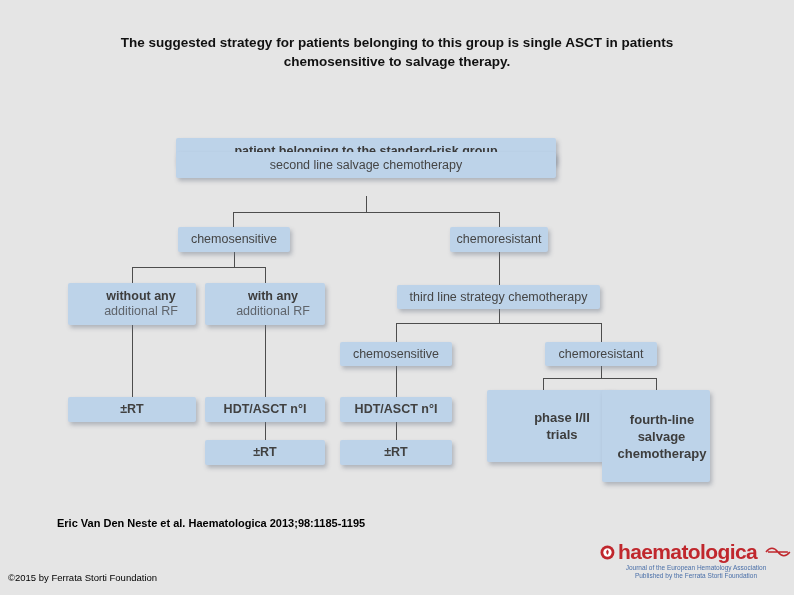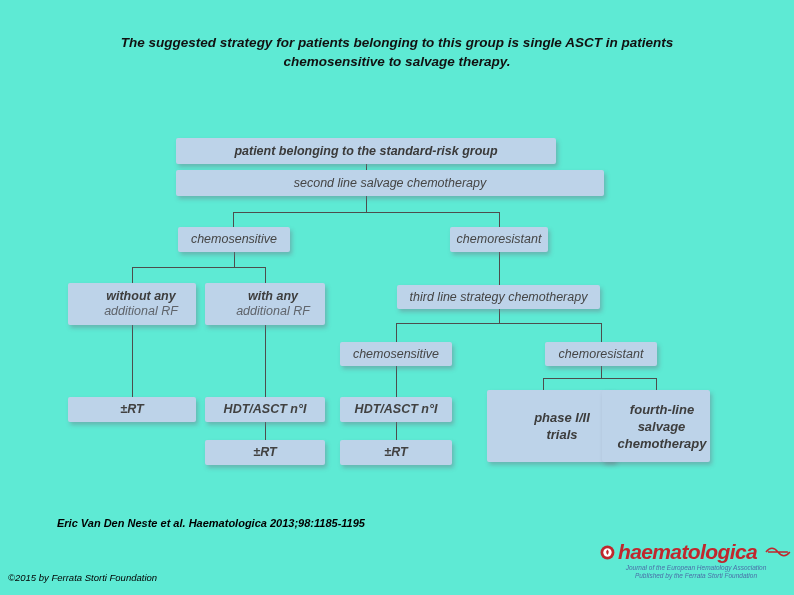--- a/index.html
+++ b/index.html
@@ -1,19 +1,18 @@
 <!DOCTYPE html>
 <html style="--box-fill: #bdd3e9; --box-text: #454545; --line-color: #4d4d4d; --brand-color: #c0272d; --tagline-color: #4a6fa8;"><head>
 <meta charset="utf-8">
 <style>
   html,body{margin:0;padding:0;background:#ffffff;}
   .slide{
-    position:relative;width:794px;height:595px;background:#5eead4;overflow:hidden;
+    position:relative;width:794px;height:595px;background:#e5e5e5;overflow:hidden;
     font-family:"Liberation Sans",sans-serif;
-    font-style:italic;
   }
   
   .title{
     position:absolute;top:33px;left:0;width:794px;text-align:center;
     font-size:13.5px;font-weight:700;color:#111;line-height:19px;
   }
   
   .chart{position:absolute;left:0;top:0;width:794px;height:500px;}
   .node{
     position:absolute;background:var(--box-fill,#bdd3e9);color:var(--box-text,#454545);
@@ -77,21 +76,21 @@
     <i class="vl" style="left:396px;top:366px;height:31px"></i>
     <i class="vl" style="left:265px;top:422px;height:18px"></i>
     <i class="vl" style="left:396px;top:422px;height:18px"></i>
     <i class="vl" style="left:601px;top:366px;height:12px"></i>
     <i class="hl" style="left:543px;top:378px;width:114px"></i>
     <i class="vl" style="left:543px;top:378px;height:12px"></i>
     <i class="vl" style="left:656px;top:378px;height:12px"></i>
 
     <div class="node bold" style="left:176px;top:138px;width:380px;height:26px">patient belonging to the standard-risk group</div>
 
-    <div class="node" style="left:176px;top:170px;width:428px;height:26px">second line salvage chemotherapy</div>
+    <div class="node" style="left:176px;top:152px;width:380px;height:26px">second line salvage chemotherapy</div>
 
     <div class="node" style="left:178px;top:227px;width:112px;height:25px">chemosensitive</div>
 
     <div class="node" style="left:450px;top:227px;width:98px;height:25px">chemoresistant</div>
 
     <div class="node col" style="left:68px;top:283px;width:128px;height:42px;padding-left:0;box-sizing:border-box">
       <div class="l1" style="margin-left:18px">without any</div>
       <div class="l2" style="margin-left:18px">additional RF</div>
     </div>
 
@@ -110,21 +109,21 @@
 
     <div class="node semibold" style="left:205px;top:397px;width:120px;height:25px">HDT/ASCT n°I</div>
 
     <div class="node semibold" style="left:340px;top:397px;width:112px;height:25px">HDT/ASCT n°I</div>
 
     <div class="node col big" style="left:487px;top:390px;width:128px;height:72px;box-sizing:border-box">
       <div style="margin-left:22px">phase I/II</div>
       <div style="margin-left:22px">trials</div>
     </div>
 
-    <div class="node col big" style="left:602px;top:390px;width:108px;height:72px;box-sizing:border-box">
+    <div class="node col big" style="left:602px;top:390px;width:108px;height:92px;box-sizing:border-box">
       <div style="margin-left:12px">fourth-line</div>
       <div style="margin-left:11px">salvage</div>
       <div style="margin-left:12px">chemotherapy</div>
     </div>
 
     <div class="node semibold" style="left:205px;top:440px;width:120px;height:25px">±RT</div>
 
     <div class="node semibold" style="left:340px;top:440px;width:112px;height:25px">±RT</div>
   </div>
 

